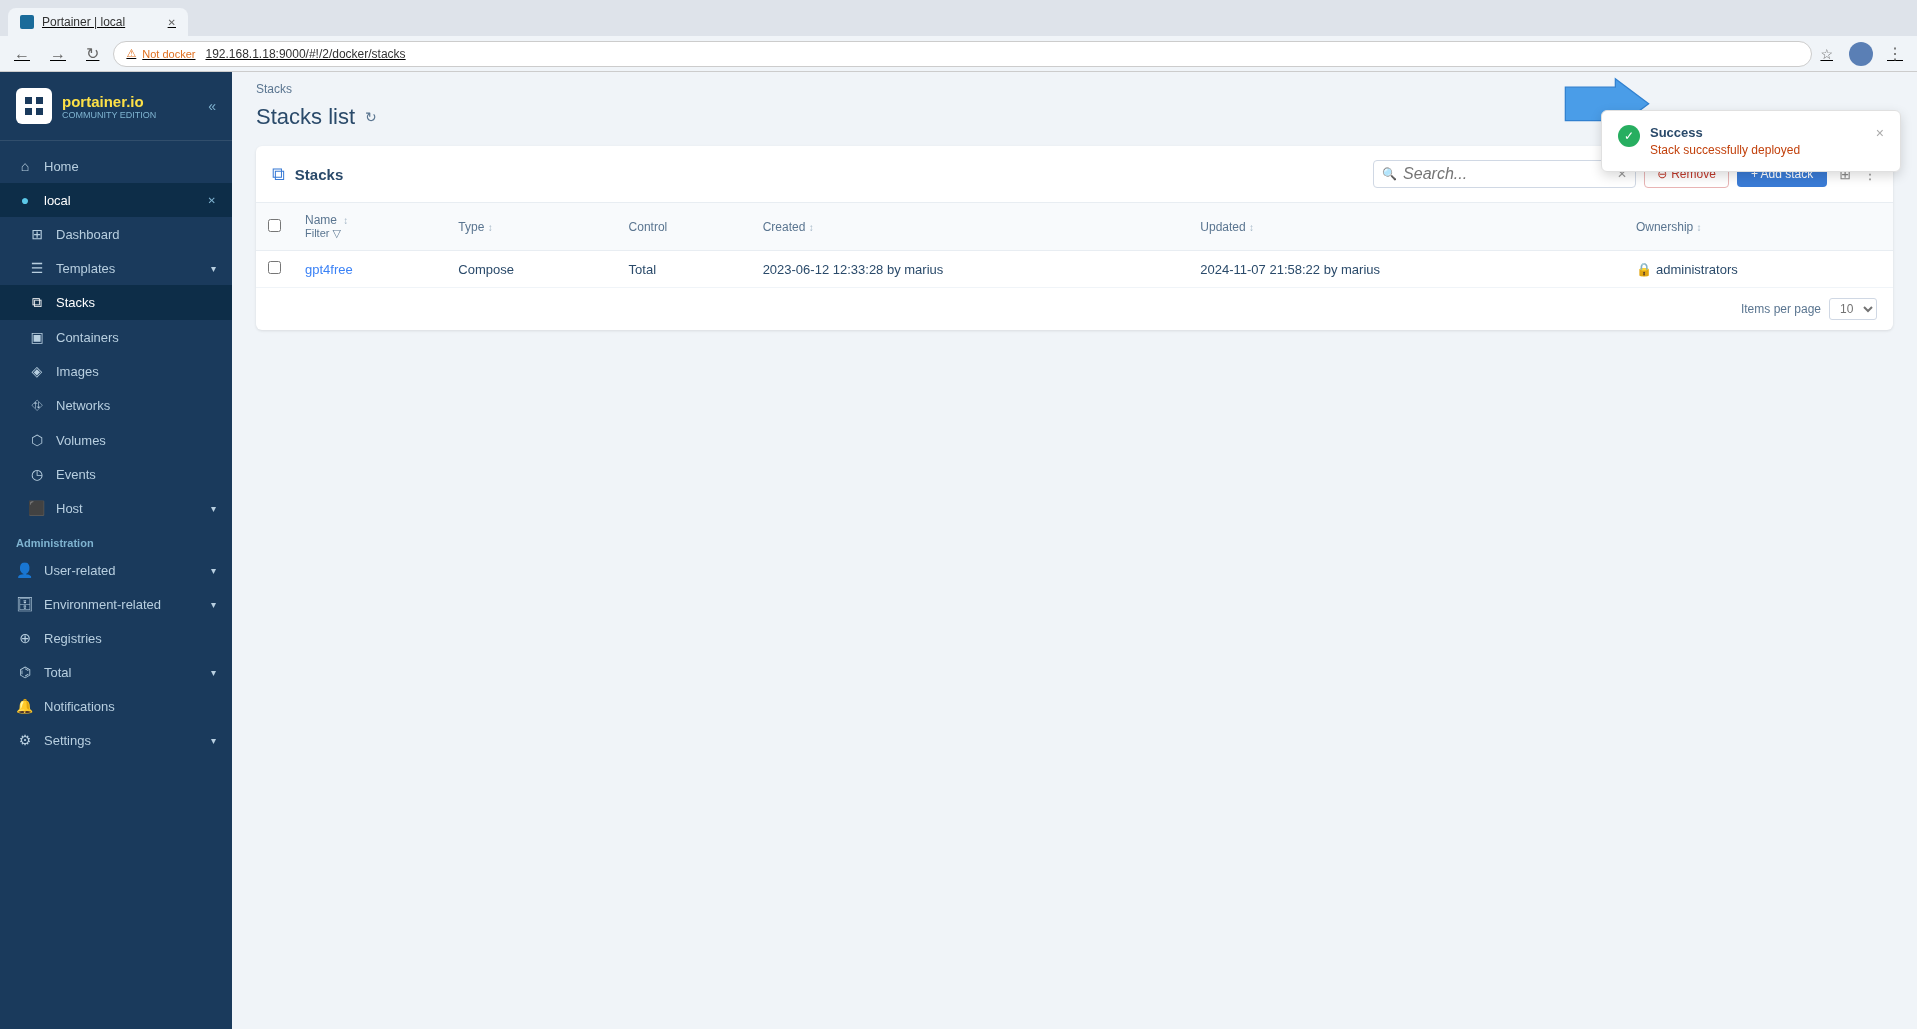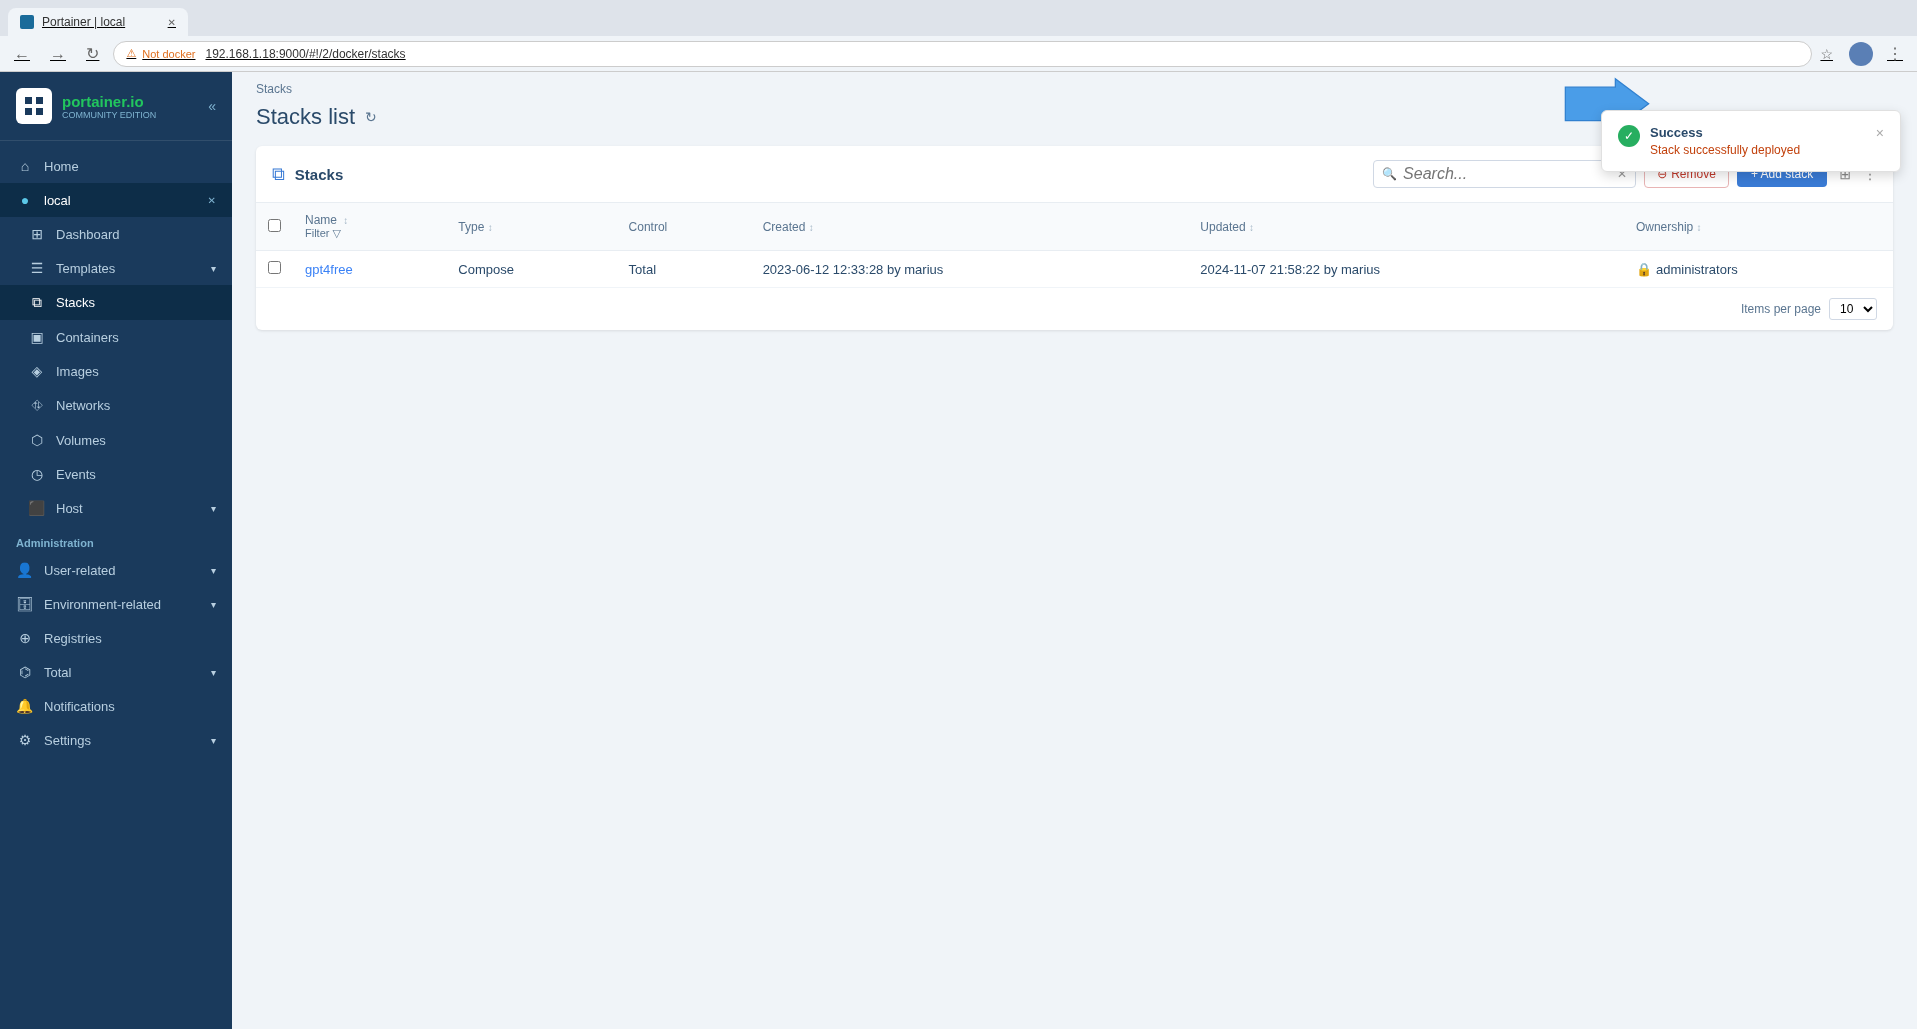--- a/index.html
+++ b/index.html
@@ -20,21 +20,21 @@
 
     
     .app-container { display: flex; height: calc(1029px - 72px); }
 
     
     .sidebar { width: 232px; background: #1a3a5c; color: #b8cfe0; display: flex; flex-direction: column; flex-shrink: 0; overflow-y: auto; }
     .sidebar-logo { padding: 16px; display: flex; align-items: center; gap: 10px; border-bottom: 1px solid rgba(255,255,255,0.1); }
     .logo-icon { width: 36px; height: 36px; background: #fff; border-radius: 6px; display: flex; align-items: center; justify-content: center; }
     .logo-icon svg { width: 24px; height: 24px; }
     .logo-text { display: flex; flex-direction: column; }
-    .logo-main { color: #22c55e; font-size: 15px; font-weight: 600; }
+    .logo-main { color: #fde047; font-size: 15px; font-weight: 600; }
     .logo-sub { color: #7fb3d0; font-size: 9px; }
     .sidebar-collapse-btn { margin-left: auto; color: #7fb3d0; cursor: pointer; font-size: 14px; }
 
     .sidebar-nav { flex: 1; padding: 8px 0; }
     .sidebar-item { display: flex; align-items: center; gap: 10px; padding: 9px 16px; cursor: pointer; color: #b8cfe0; transition: background 0.15s; font-size: 13px; }
     .sidebar-item.active { background: #0d2d48; color: #fff; }
     .sidebar-item .icon { width: 18px; text-align: center; font-size: 14px; flex-shrink: 0; }
     .sidebar-item .chevron { margin-left: auto; font-size: 10px; }
     .sidebar-item .close-btn { margin-left: auto; font-size: 10px; color: #7fb3d0; }
 
@@ -69,21 +69,21 @@
     .stacks-table { width: 100%; border-collapse: collapse; }
     .stacks-table th { padding: 10px 12px; text-align: left; font-size: 12px; font-weight: 500; color: #5a7590; border-bottom: 1px solid #e8edf2; background: #f8fafc; }
     .stacks-table td { padding: 10px 12px; border-bottom: 1px solid #f0f4f8; font-size: 13px; color: #2a4a6a; }
     .checkbox-col { width: 36px; }
     .checkbox-input { cursor: pointer; }
     .stack-link { color: #3b82f6; text-decoration: none; }
 
     .ownership-icon { color: #a0b4c4; margin-right: 4px; }
 
     .items-per-page { display: flex; align-items: center; justify-content: flex-end; padding: 10px 16px; gap: 8px; font-size: 12px; color: #5a7590; }
-    .items-per-page select { border: 1px solid #d0d8e4; border-radius: 3px; padding: 2px 6px; font-size: 12px; color: #000000; background: #fff; }
+    .items-per-page select { border: 1px solid #d0d8e4; border-radius: 3px; padding: 2px 6px; font-size: 12px; color: #737373; background: #fff; }
 
     
     .notification-container { position: fixed; top: 110px; right: 16px; z-index: 1000; }
     .notification { background: #fff; border: 1px solid #e0e0e0; border-radius: 6px; padding: 14px 16px; width: 300px; box-shadow: 0 4px 12px rgba(0,0,0,0.15); display: flex; align-items: flex-start; gap: 10px; }
     .notification-icon { width: 22px; height: 22px; border-radius: 50%; background: #27ae60; display: flex; align-items: center; justify-content: center; color: #fff; font-size: 12px; flex-shrink: 0; }
     .notification-content { flex: 1; }
     .notification-title { font-weight: 600; color: #2a4a6a; font-size: 13px; margin-bottom: 3px; }
     .notification-message { font-size: 12px; color: #c2410c; }
     .notification-close { color: #aaa; cursor: pointer; font-size: 14px; }
 

